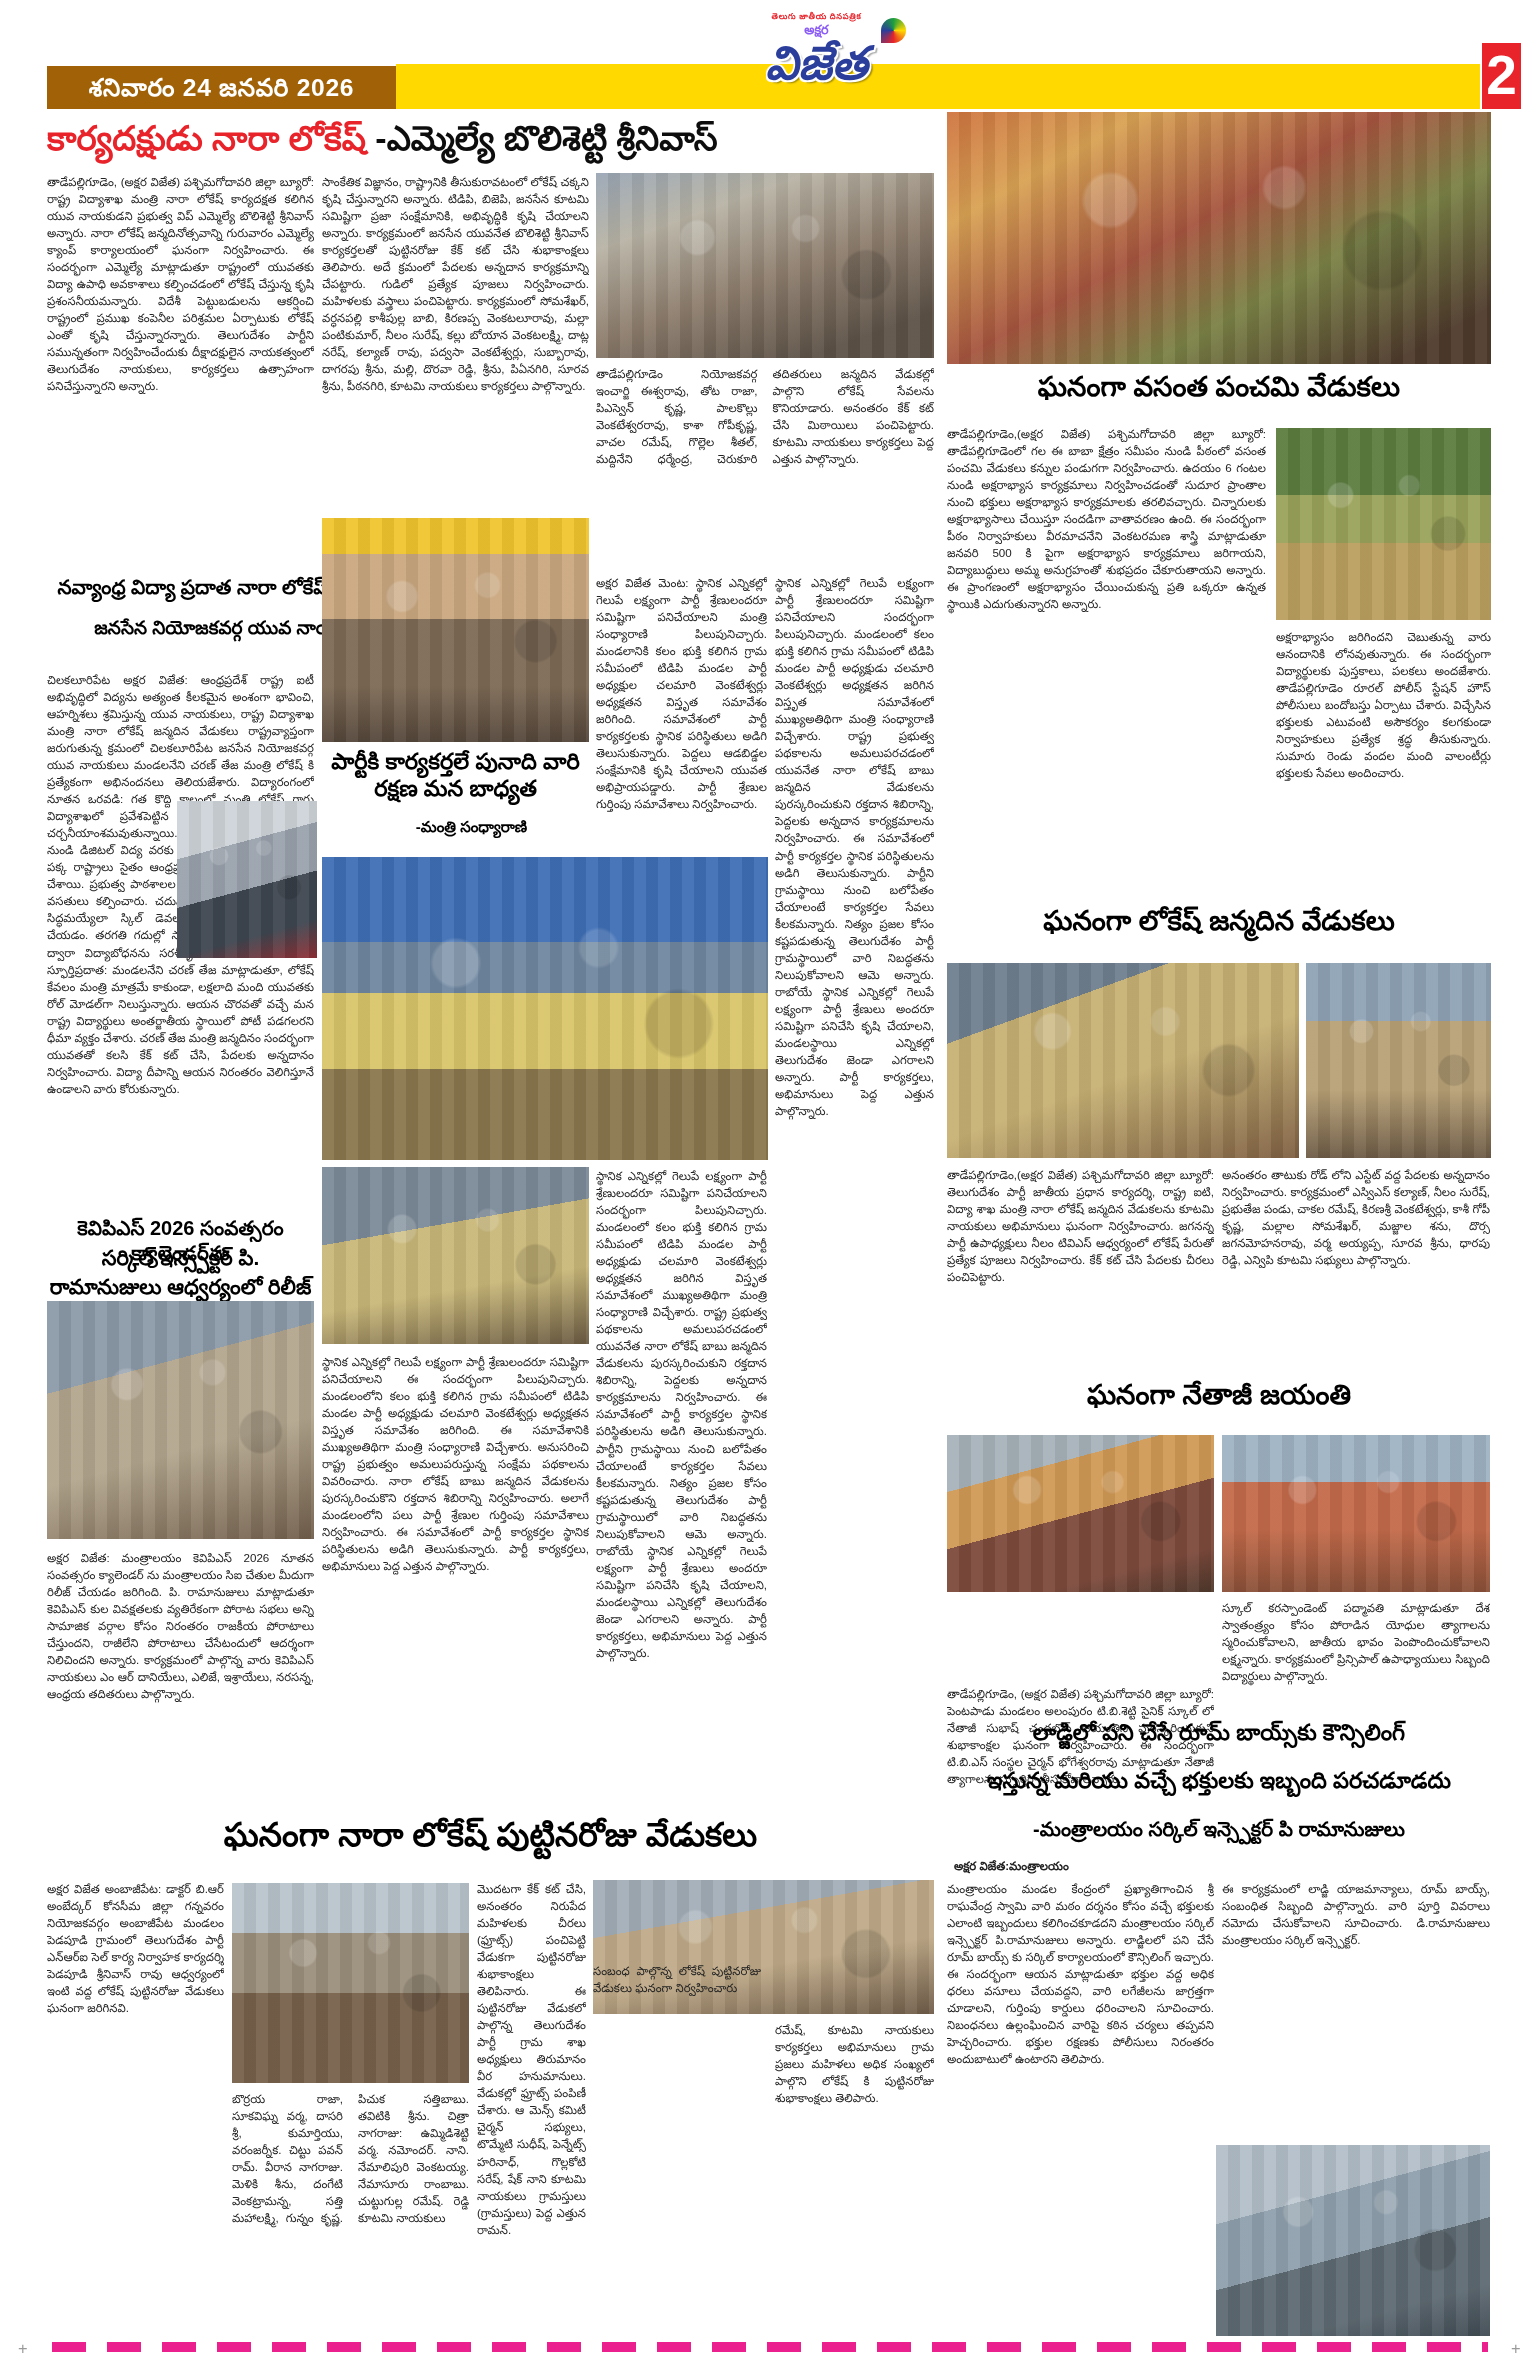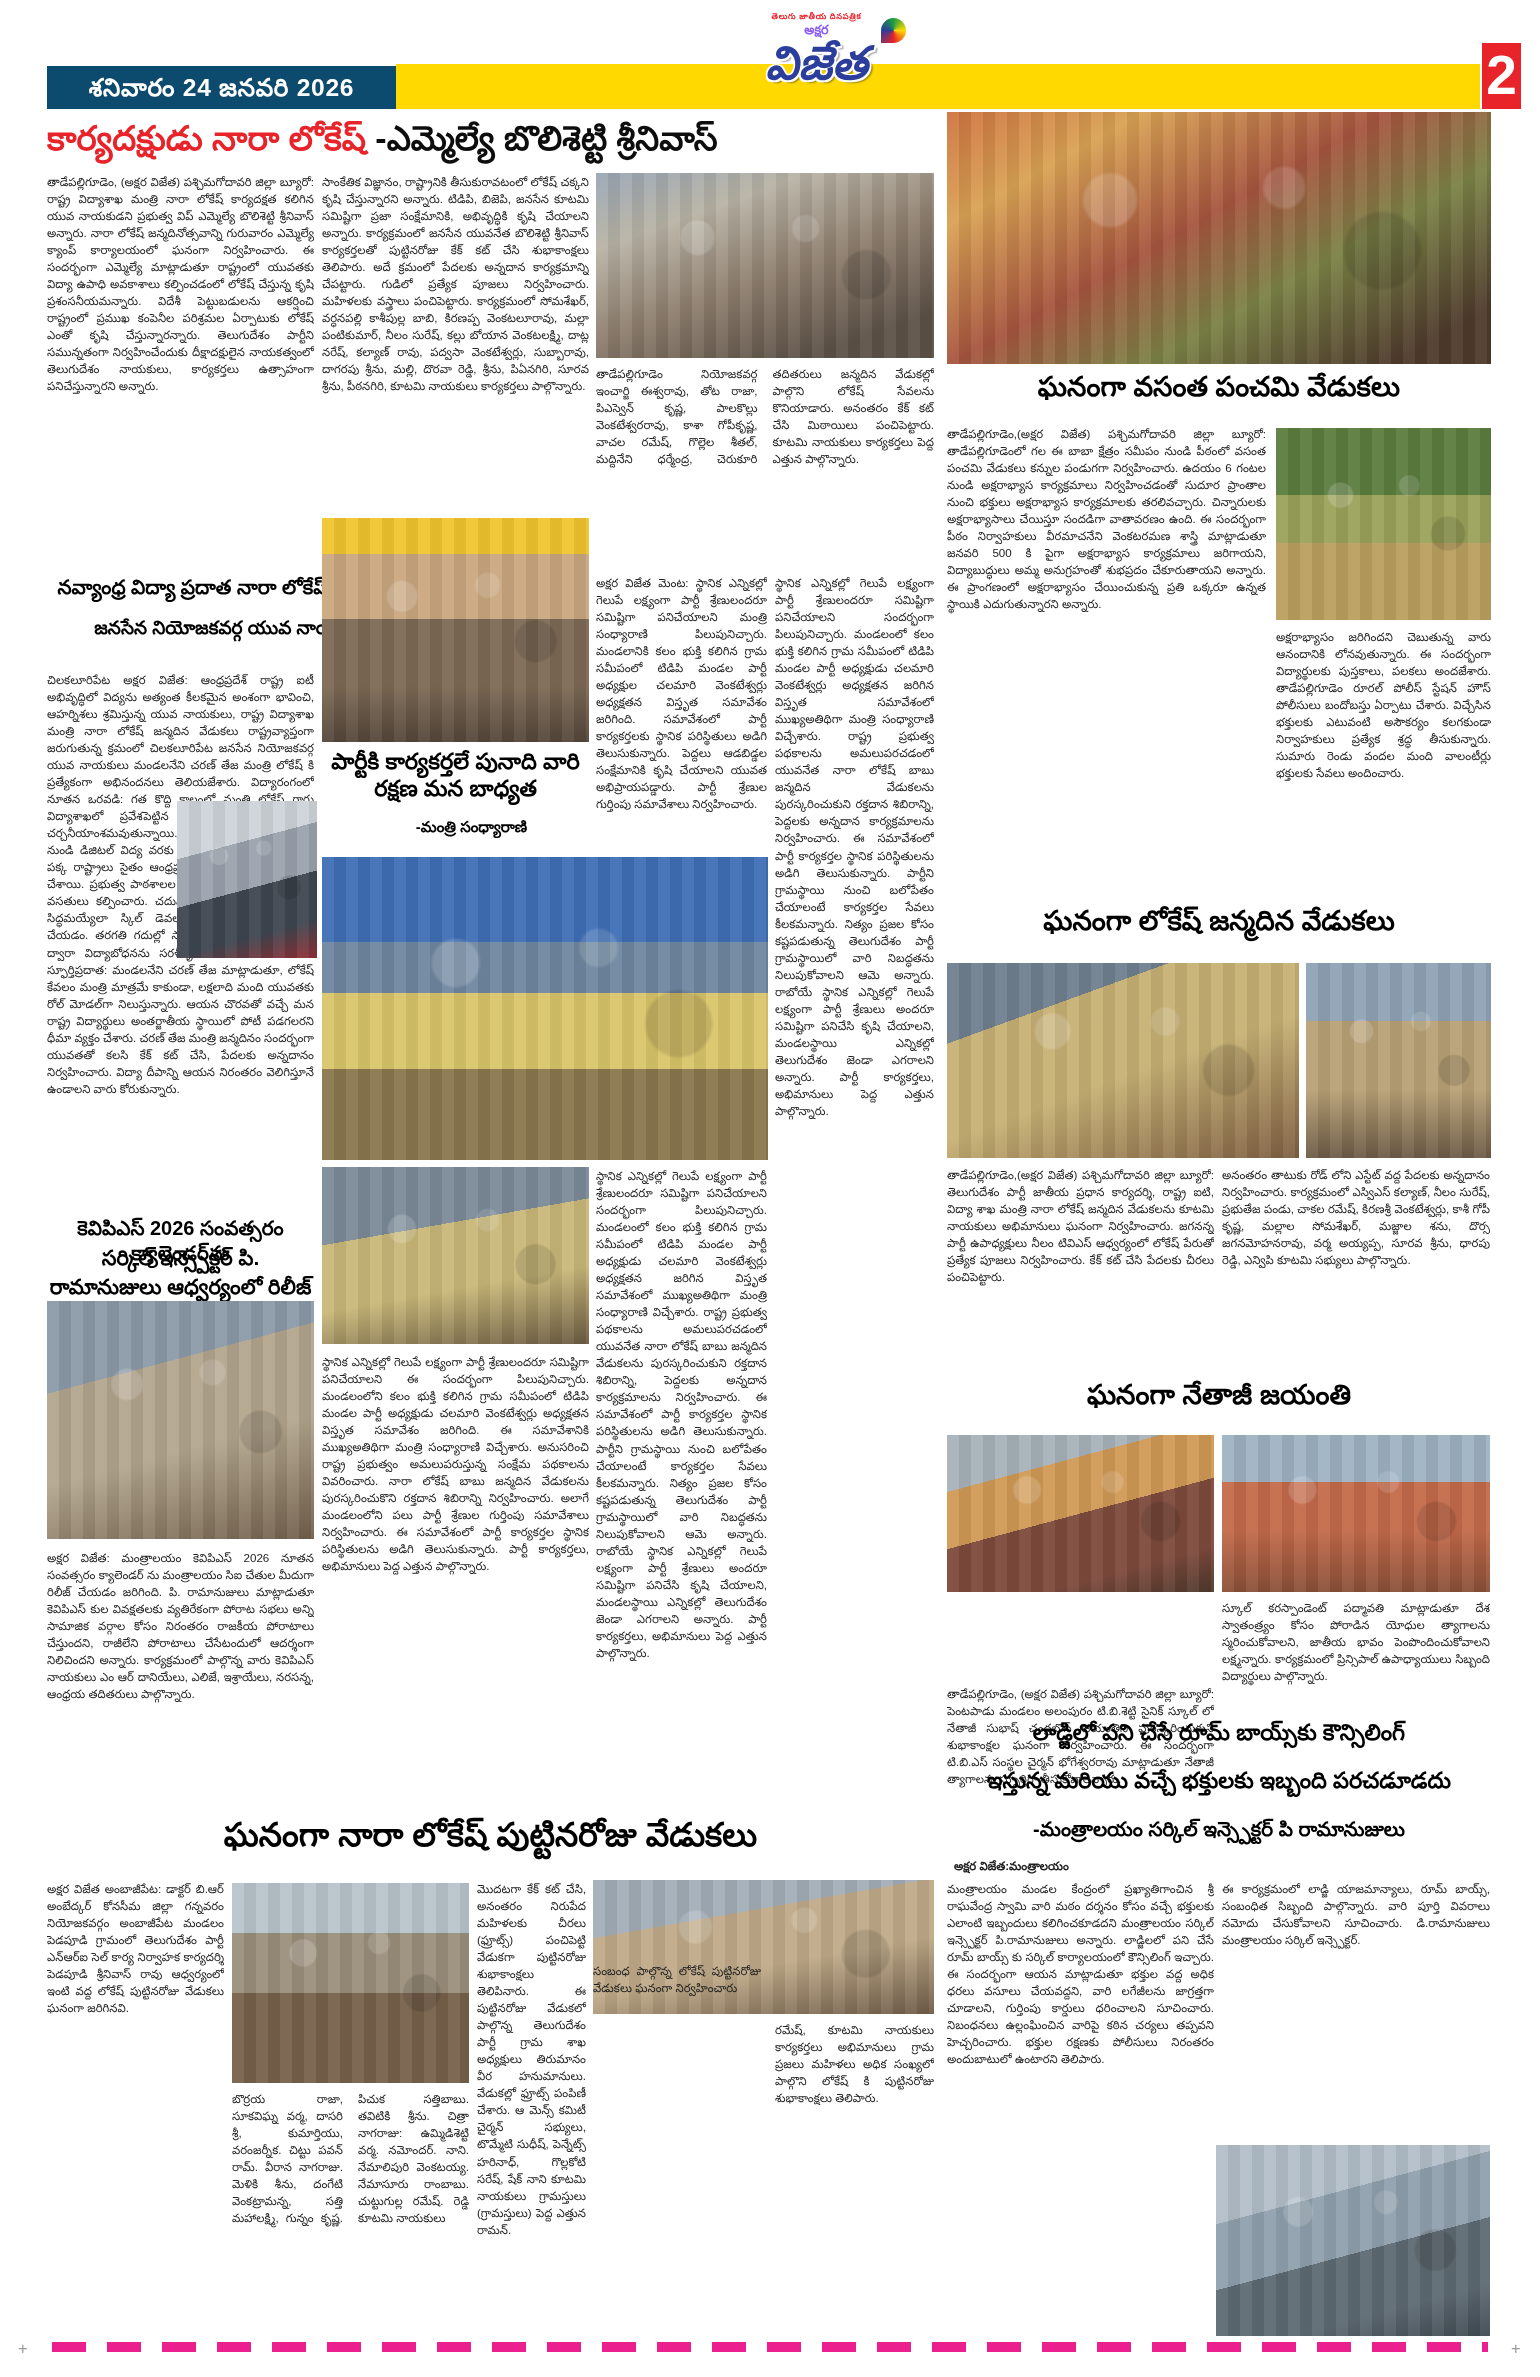--- a/index.html
+++ b/index.html
@@ -1,20 +1,20 @@
 <!DOCTYPE html>
 <html style="font-size:12px"><head>
 <meta charset="utf-8">
 <style>
   *{margin:0;padding:0;box-sizing:border-box}
   html,body{background:#ffffff}
   body{width:1541px;height:2377px;position:relative;font-family:"Liberation Sans","DejaVu Sans",sans-serif;color:#1c1c1c;overflow:hidden}
   .abs{position:absolute}
   
-  .date-box{left:47px;top:66px;width:349px;height:43px;background:#0c4a6e;color:#fff;
+  .date-box{left:47px;top:66px;width:349px;height:43px;background:#a16207;color:#fff;
     font-size:24.6px;font-weight:bold;text-align:center;line-height:43px;letter-spacing:0.7px}
   .yellow-strip{left:396px;top:64px;width:1084px;height:45px;background:#ffd900}
   .masthead{left:712px;top:12px;width:209px;height:98px;text-align:center}
   .masthead .tag{font-size:8.2px;color:#e8232a;font-weight:bold;letter-spacing:0.7px}
   .masthead .pre{font-size:12.7px;color:#8b5cf6;font-weight:bold}
   .masthead .ttl{font-size:46px;font-weight:bold;font-style:italic;color:#2b3e9b;line-height:1.02;
     text-shadow:1.5px 1.5px 0 #fff,-1.5px -1.5px 0 #fff,1.5px -1.5px 0 #fff,-1.5px 1.5px 0 #fff,3px 3px 1.5px rgba(0,0,0,.35)}
   .peacock{position:absolute;right:15px;top:6px;width:25px;height:25px;border-radius:50% 50% 50% 0;
     background:conic-gradient(#1d9e3f,#ffd900,#e8232a,#2b3e9b,#1d9e3f)}
   .page-num{left:1482px;top:43px;width:39px;height:66px;background:#e8232a;color:#fff;

